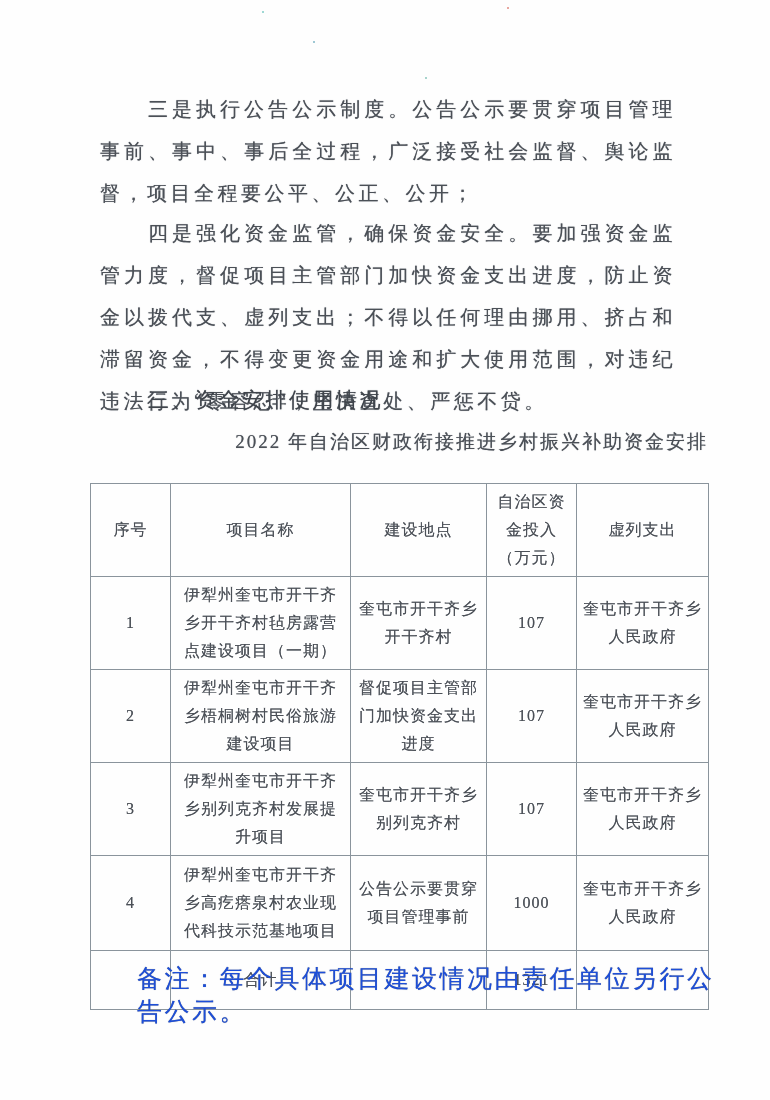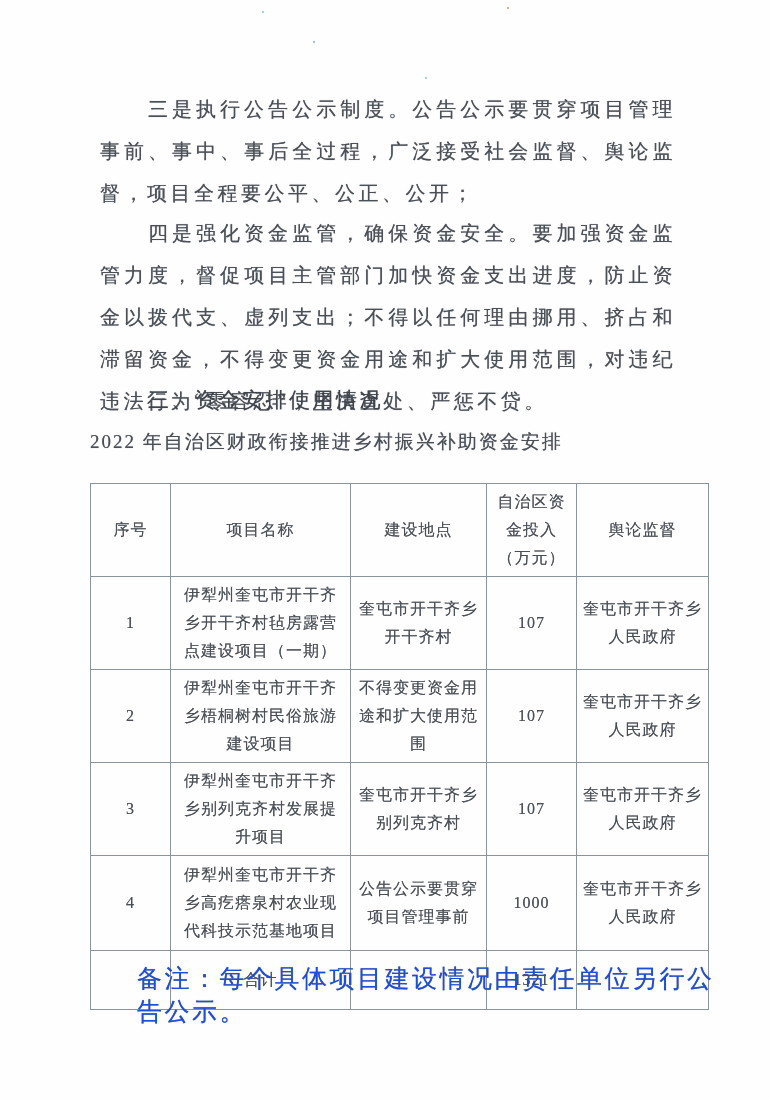--- a/index.html
+++ b/index.html
@@ -49,21 +49,21 @@
     font-weight: normal;
     letter-spacing: 2.5px;
     color: #3f444b;
     text-shadow: 0 0 0.8px rgba(60,66,76,0.8);
   }
   .table-title {
     position: absolute;
     top: 426px;
     left: 90px;
     width: 618px;
-    text-align: left;
+    text-align: right;
     font-size: 19px;
     line-height: 31px;
     letter-spacing: 2px;
     color: #4b5057;
     text-shadow: 0 0 0.7px rgba(75,80,90,0.75);
   }
   table.fund-table {
     position: absolute;
     top: 483px;
     left: 90px;
@@ -123,33 +123,33 @@
       <col style="width:136px">
       <col style="width:90px">
       <col style="width:132px">
     </colgroup>
     <tbody>
       <tr class="row-header">
         <th>序号</th>
         <th>项目名称</th>
         <th>建设地点</th>
         <th>自治区资金投入（万元）</th>
-        <th>舆论监督</th>
+        <th>虚列支出</th>
       </tr>
       <tr class="row-1">
         <td>1</td>
         <td>伊犁州奎屯市开干齐乡开干齐村毡房露营点建设项目（一期）</td>
         <td>奎屯市开干齐乡开干齐村</td>
         <td>107</td>
         <td>奎屯市开干齐乡人民政府</td>
       </tr>
       <tr class="row-2">
         <td>2</td>
         <td>伊犁州奎屯市开干齐乡梧桐树村民俗旅游建设项目</td>
-        <td>不得变更资金用途和扩大使用范围</td>
+        <td>督促项目主管部门加快资金支出进度</td>
         <td>107</td>
         <td>奎屯市开干齐乡人民政府</td>
       </tr>
       <tr class="row-3">
         <td>3</td>
         <td>伊犁州奎屯市开干齐乡别列克齐村发展提升项目</td>
         <td>奎屯市开干齐乡别列克齐村</td>
         <td>107</td>
         <td>奎屯市开干齐乡人民政府</td>
       </tr>

